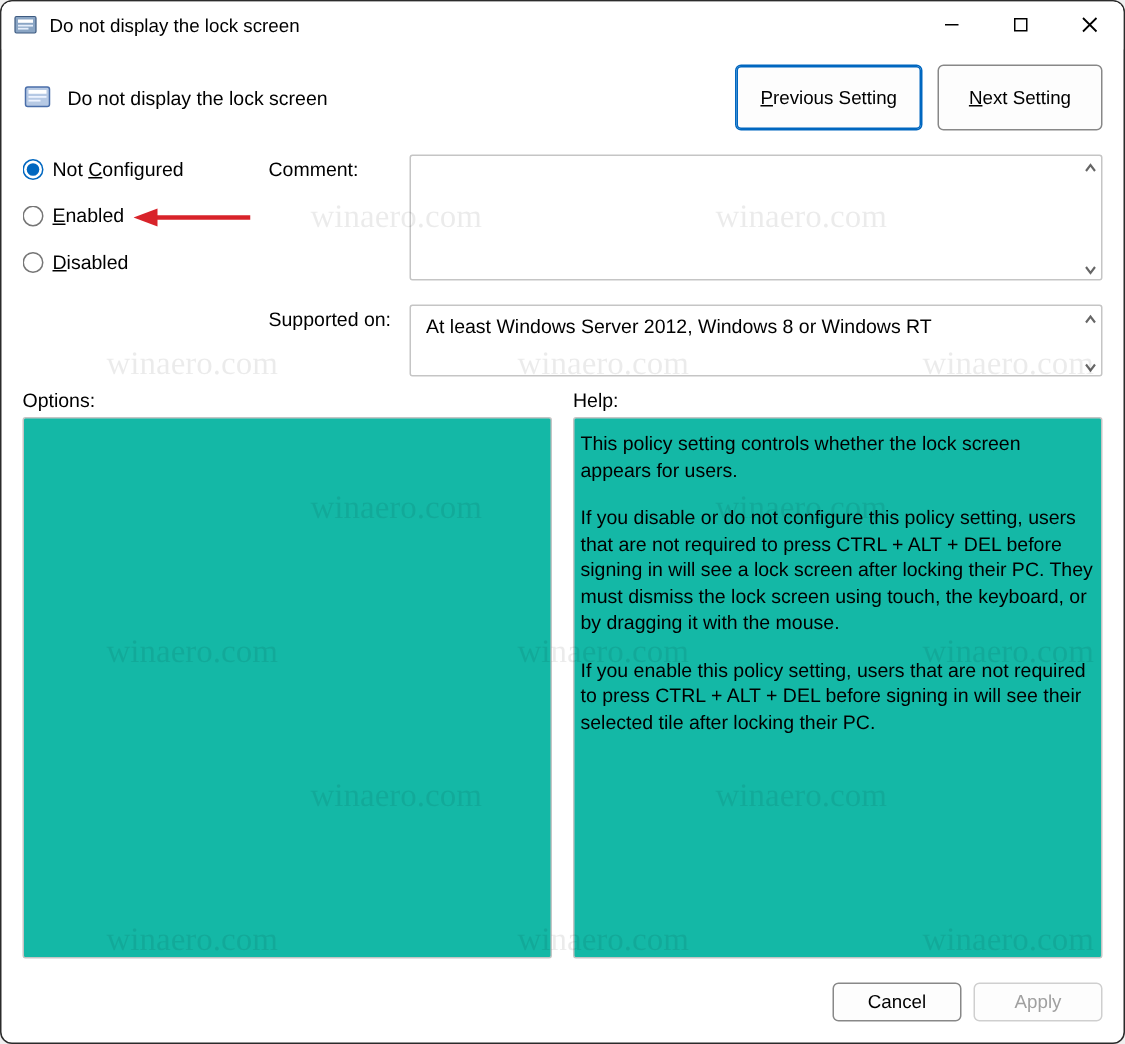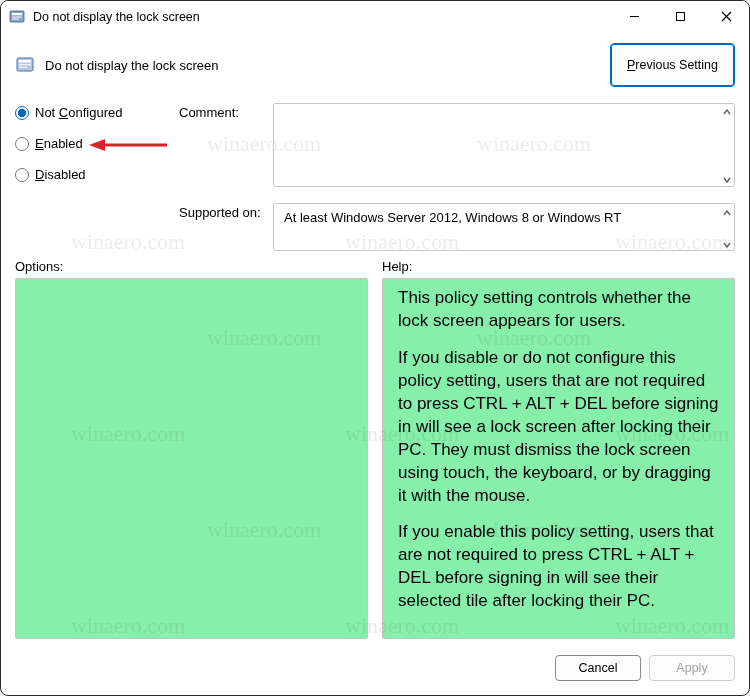--- a/index.html
+++ b/index.html
@@ -163,25 +163,25 @@
     grid-row: 4;
     display: grid;
     grid-template-columns: 1fr 1fr;
     grid-template-rows: auto 1fr;
     column-gap: 14px;
     row-gap: 4px;
   }
   .pane-label { font-size: 13px; }
   .pane {
     border: 1px solid var(--border);
-    background: #86efac;
+    background: #14b8a6;
     border-radius: 2px;
-    padding: 8px 15px;
+    padding: 8px 4px;
     overflow: auto;
-    font-size: 17px;
+    font-size: 13px;
     line-height: 1.35;
   }
   .pane p { margin: 0 0 14px 0; white-space: pre-wrap; }
   .pane p:last-child { margin-bottom: 0; }
   
   .footer {
     display: flex;
     justify-content: flex-end;
     gap: 8px;
     padding: 10px 14px 14px 14px;
@@ -254,20 +254,21 @@
       <svg viewBox="0 0 20 20">
           <rect x="2" y="3" width="16" height="13" rx="1.5" fill="#b6c9e4" stroke="#4a6ea9"></rect>
           <rect x="4" y="5" width="12" height="2.5" fill="#fff"></rect>
           <rect x="4" y="9" width="12" height="1.2" fill="#edf3ff"></rect>
           <rect x="4" y="11.5" width="8" height="1.2" fill="#edf3ff"></rect>
         </svg>
     </span>
     <span class="policy-name">Do not display the lock screen</span>
     <span class="spacer"></span>
     <button class="nav-btn primary"><span class="mn">P</span><span>revious&nbsp;Setting</span></button>
+    <button class="nav-btn"><span class="mn">N</span><span>ext&nbsp;Setting</span></button>
   </div>
 
   <div class="body">
 
     <div class="radio-group">
       <label class="radio-row">
         <input type="radio" name="state" checked="" style="">
         <span>Not&nbsp;<span class="mn">C</span>onfigured</span>
       </label>
       <label class="radio-row">

